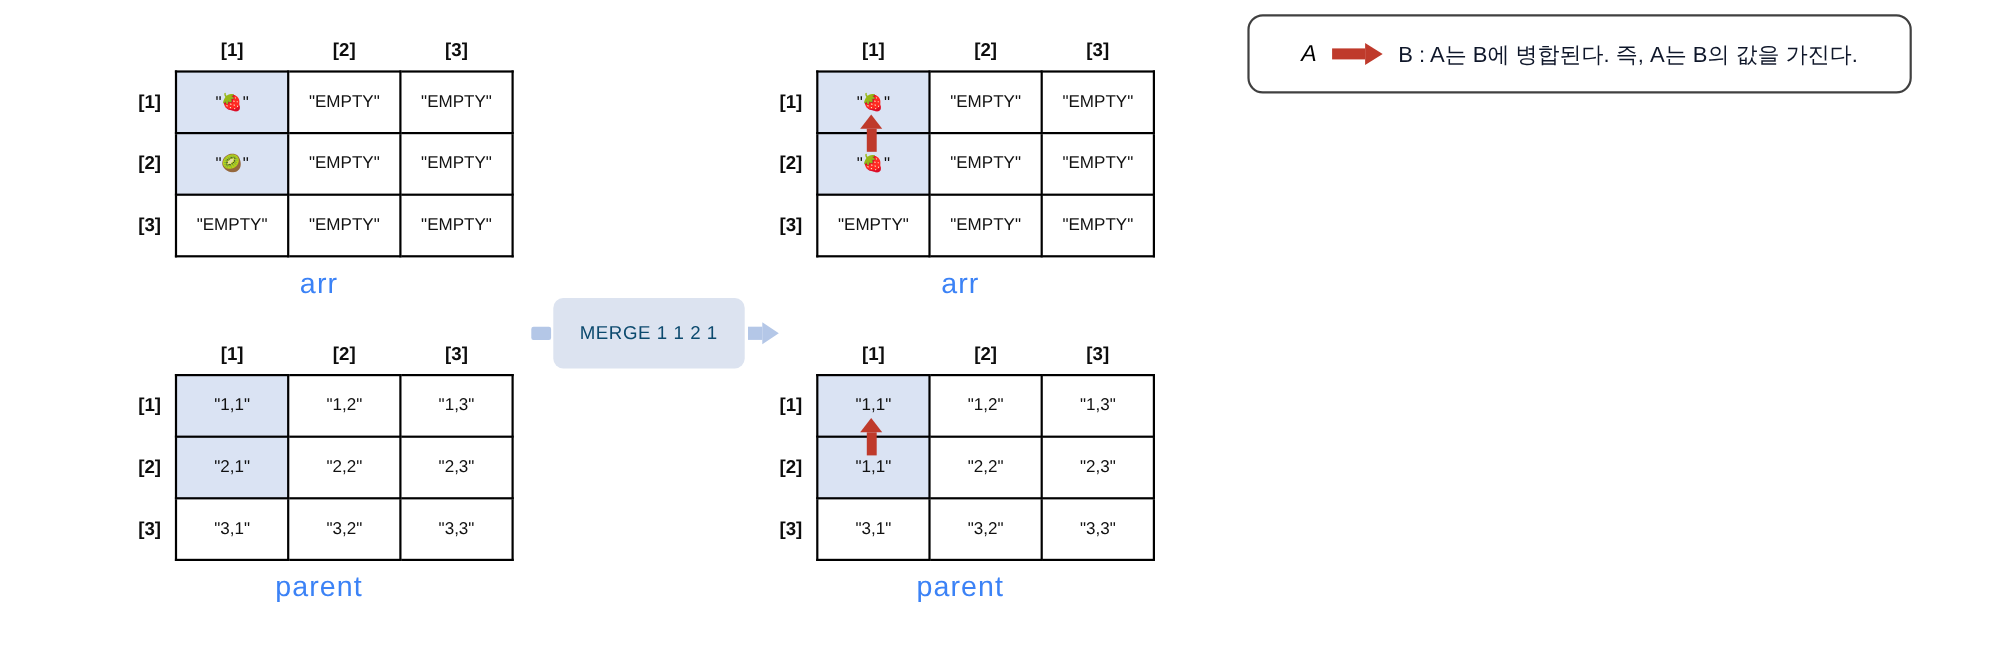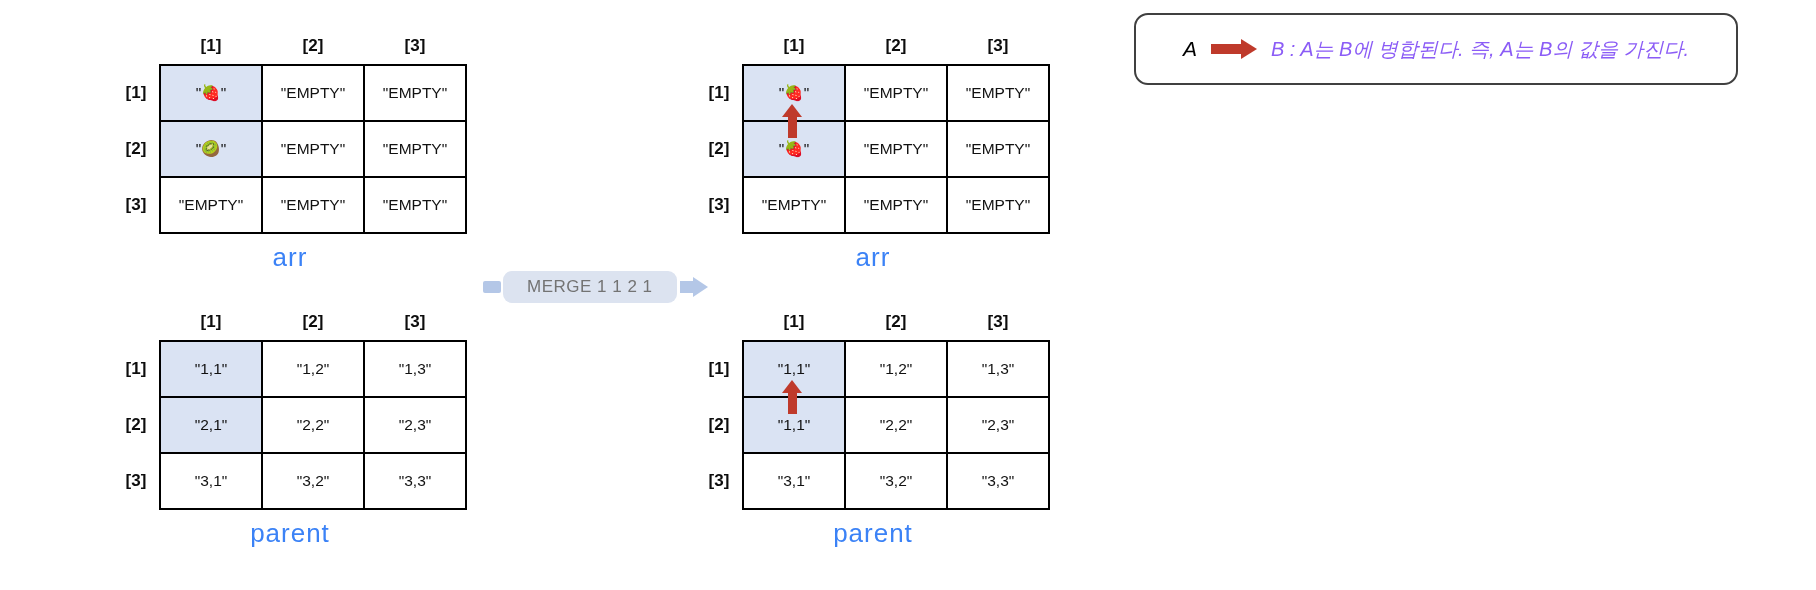--- a/index.html
+++ b/index.html
@@ -33,22 +33,22 @@
   .up-arrow .head{
     width:0;height:0;margin:0 auto;
     border-left:10px solid transparent;border-right:10px solid transparent;
     border-bottom:13px solid #bf3a2b;
   }
   .up-arrow .shaft{width:9px;height:21px;background:#bf3a2b;margin:0 auto;}
   
   .merge-group{position:absolute;left:483px;top:271px;display:flex;align-items:center;}
   .blue-stub{width:18px;height:12px;background:#b4c7e7;border-radius:2px;}
   .merge-badge{
-    margin-left:2px;height:32px;line-height:32px;padding:0 24px;
-    background:#dce3f0;border-radius:9px;font-size:17px;color:#737373;
+    margin-left:2px;height:32px;line-height:32px;padding:16px 24px;
+    background:#dce3f0;border-radius:9px;font-size:17px;color:#0c4a6e;
     letter-spacing:0.5px;white-space:nowrap;
   }
   .blue-arrow{display:flex;align-items:center;margin-left:3px;}
   .blue-arrow .shaft{width:13px;height:12px;background:#b4c7e7;}
   .blue-arrow .head{
     width:0;height:0;
     border-top:10px solid transparent;border-bottom:10px solid transparent;
     border-left:15px solid #b4c7e7;
   }
   
@@ -59,21 +59,21 @@
     background:#ffffff;
   }
   .legend .a-label{font-style:italic;font-size:21px;color:#000000;}
   .legend-arrow{display:flex;align-items:center;}
   .legend-arrow .shaft{width:30px;height:10px;background:#bf3a2b;}
   .legend-arrow .head{
     width:0;height:0;
     border-top:10px solid transparent;border-bottom:10px solid transparent;
     border-left:16px solid #bf3a2b;
   }
-  .legend .txt{font-style:italic;font-size:20px;color:#8b5cf6;white-space:nowrap;}
+  .legend .txt{font-size:20px;color:#0f172a;white-space:nowrap;}
 </style>
 </head>
 <body>
 
 <div class="tbl-block" style="left:113px;top:28px">
   <table class="grid">
       <tbody>
     <tr>
       <td class="corner"></td>
       <td class="colh">[1]</td>

